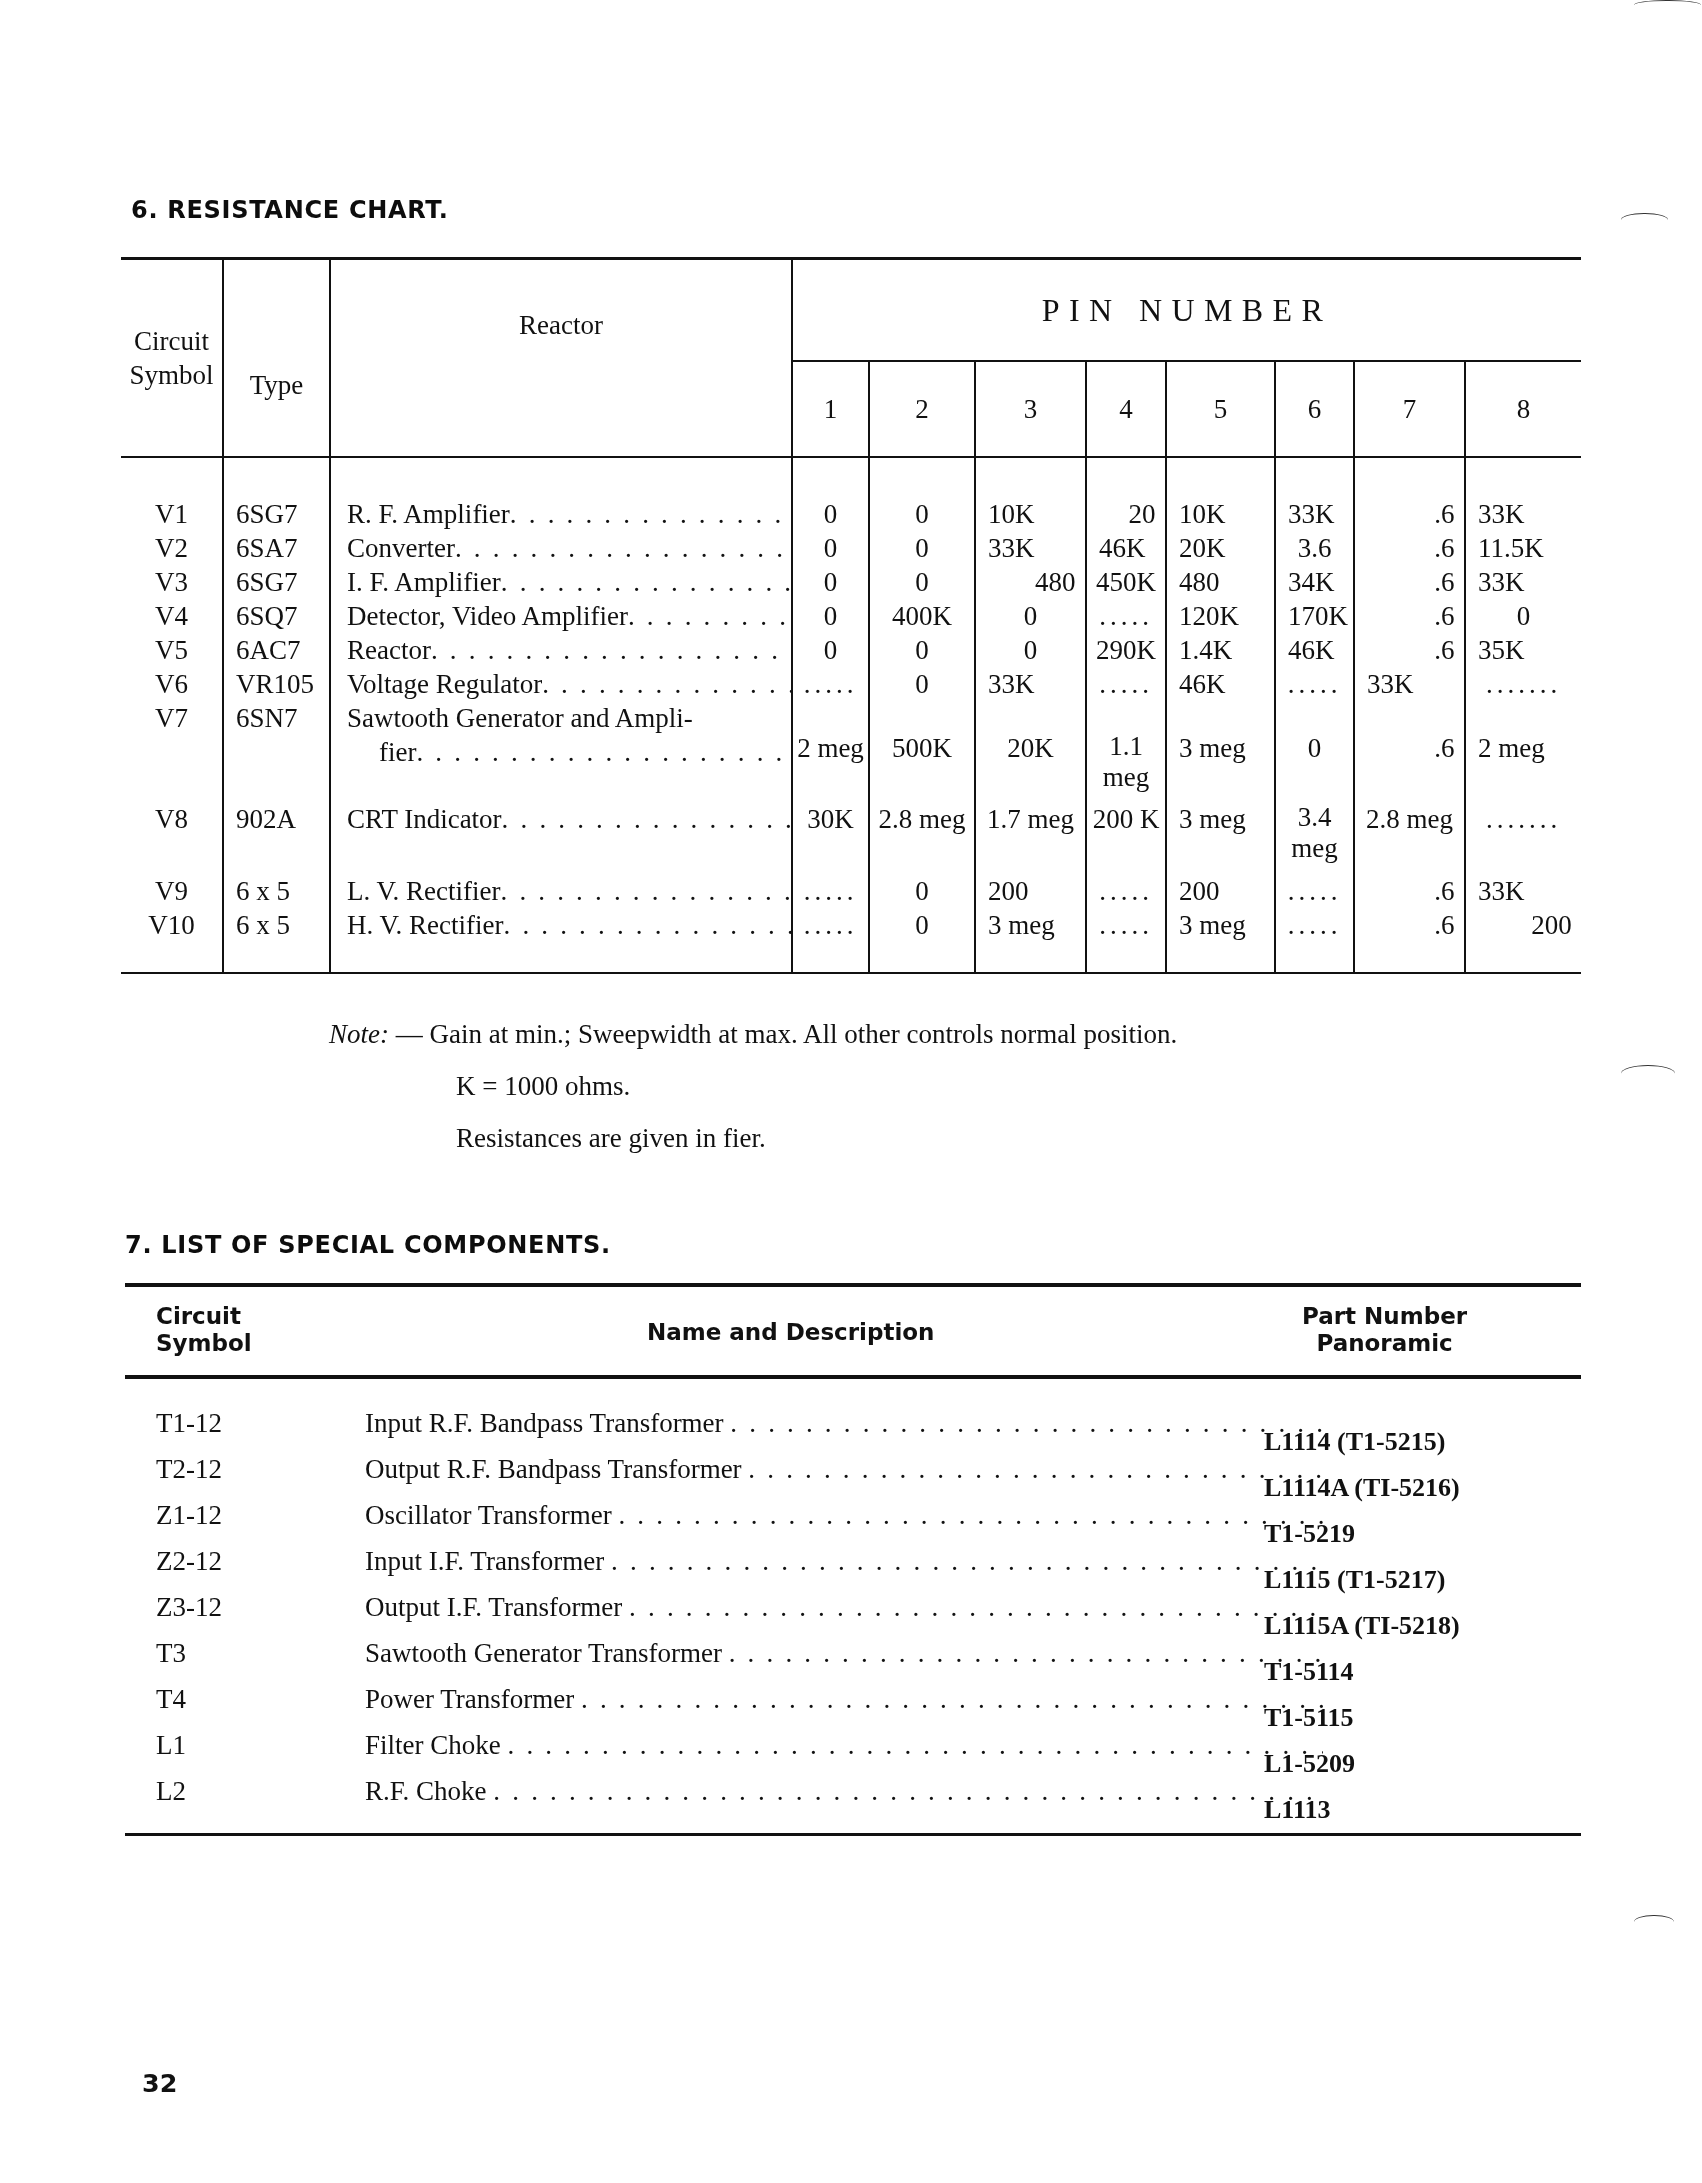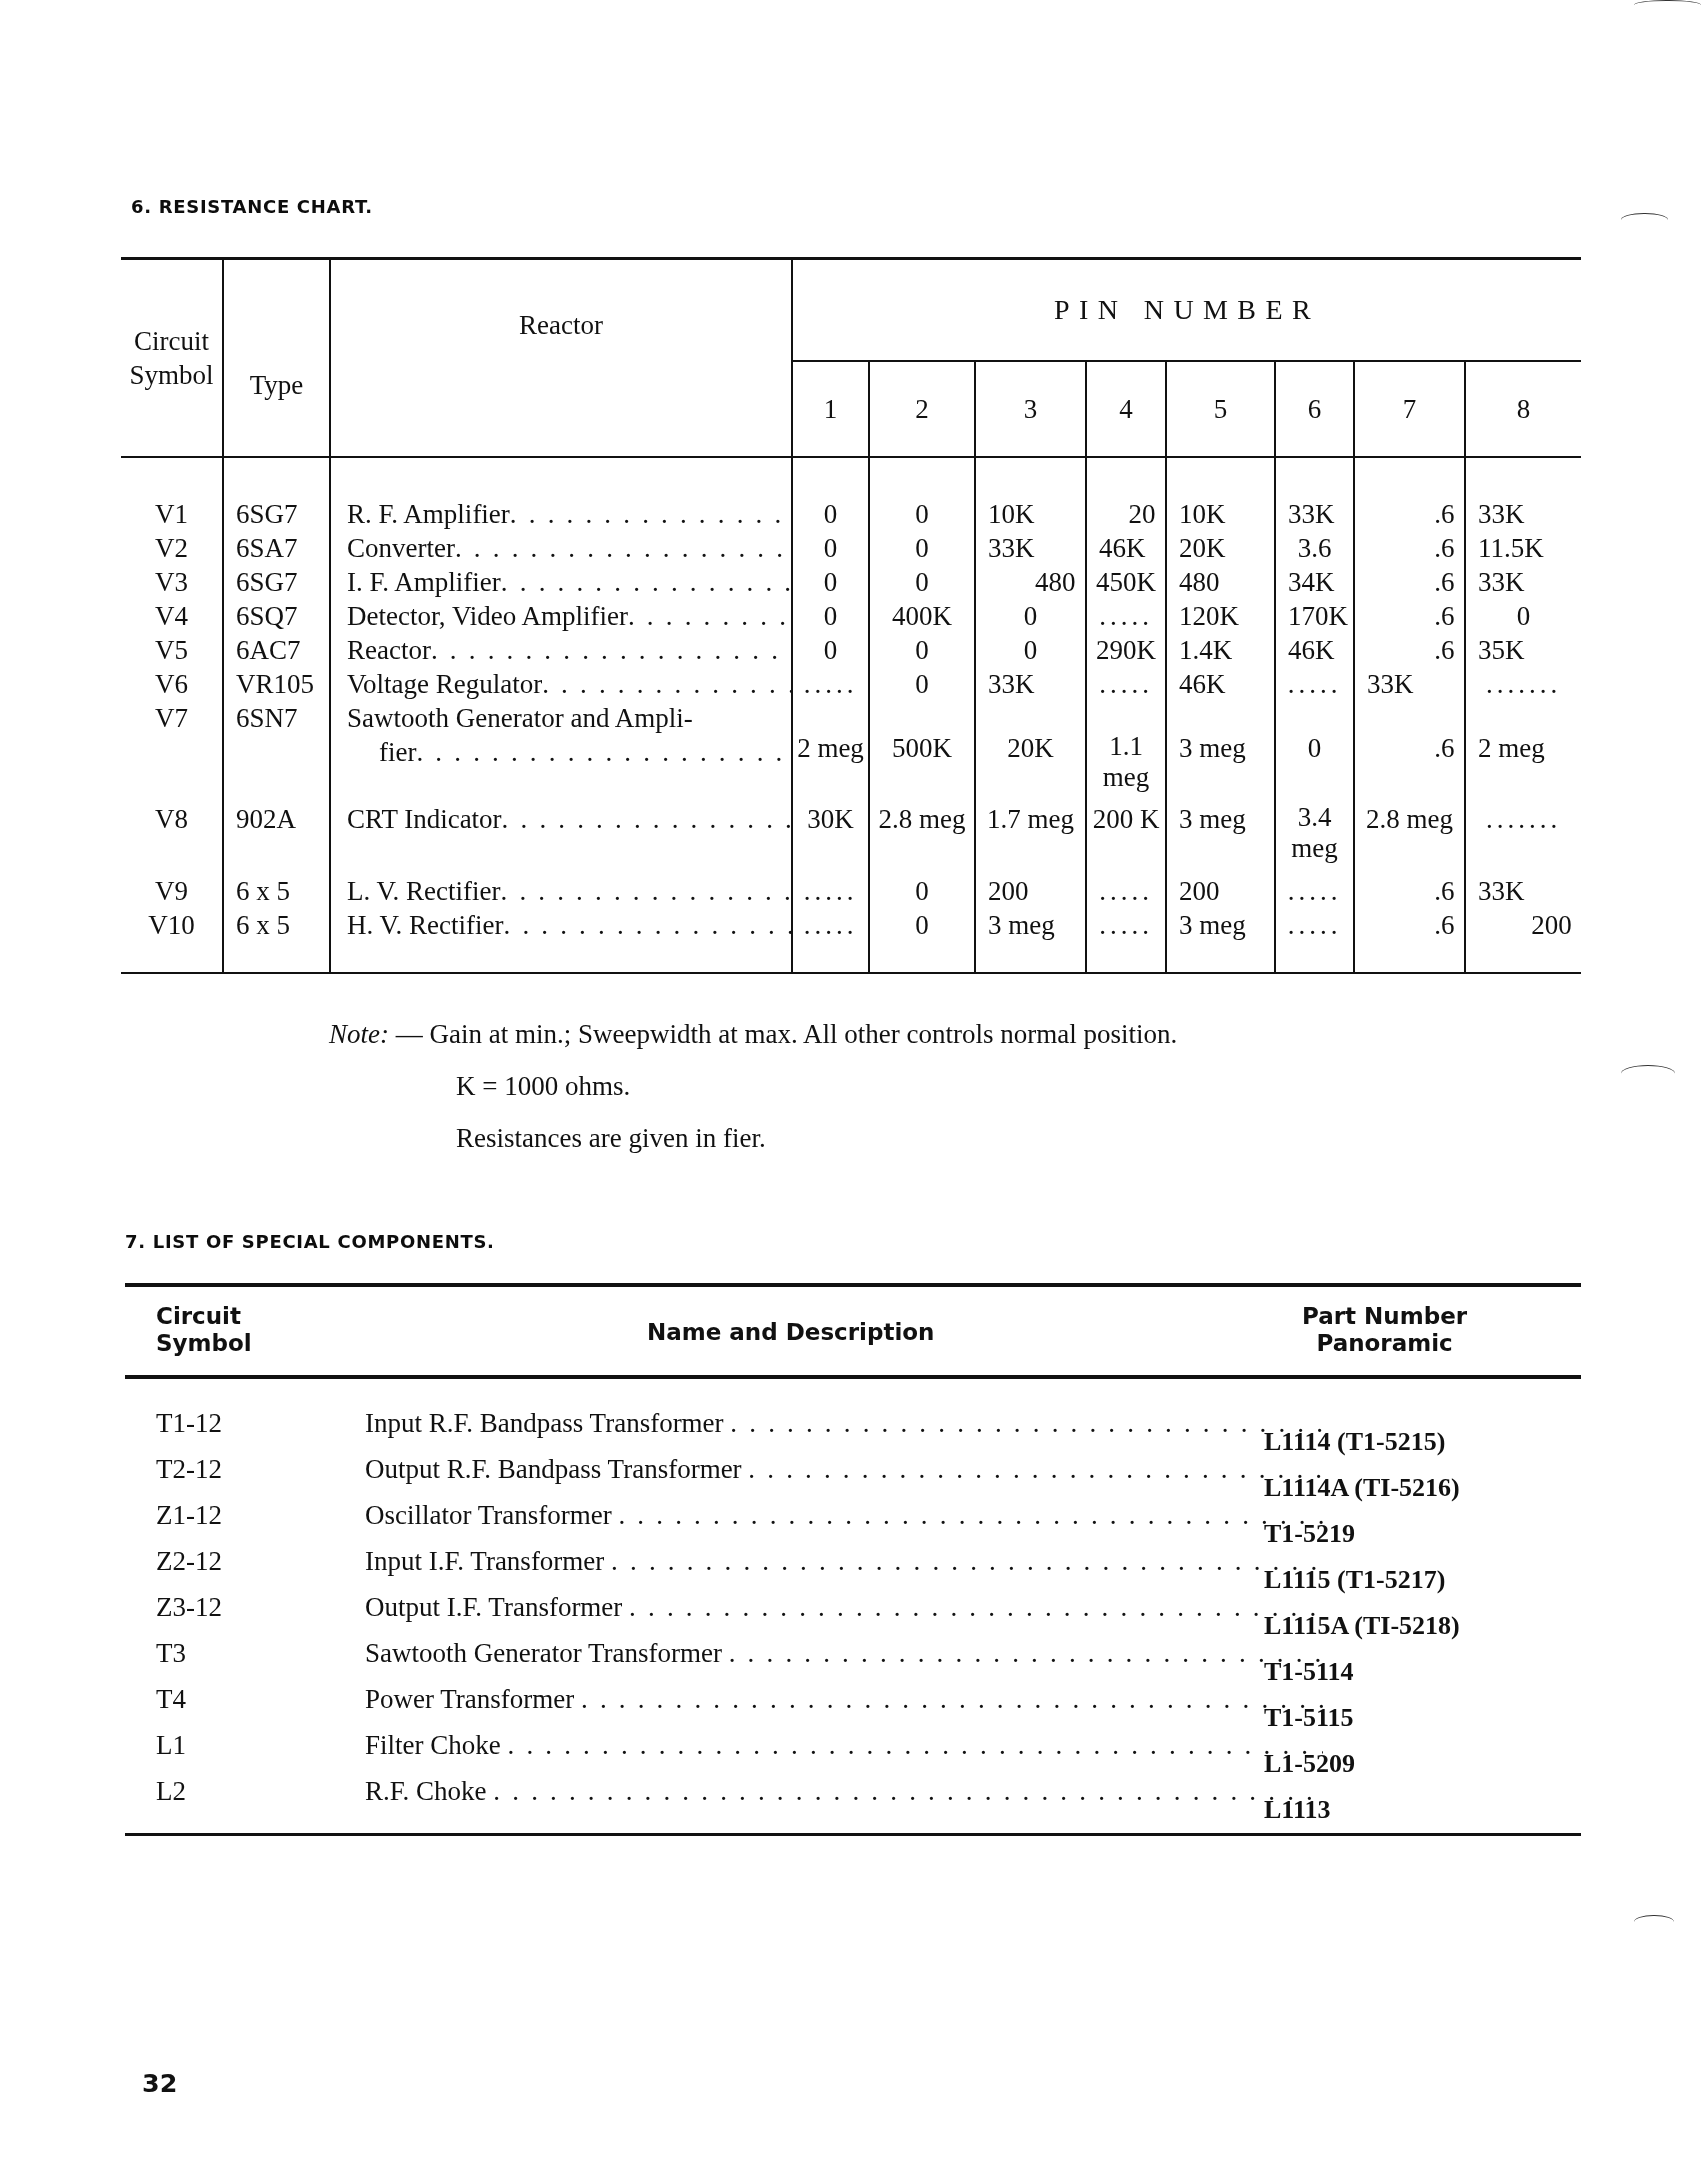--- a/index.html
+++ b/index.html
@@ -4,33 +4,33 @@
   <style>
     html, body { margin: 0; padding: 0; background: #ffffff; }
     body {
       width: 1702px; height: 2183px; position: relative; overflow: hidden;
       color: #111111;
       font-family: "Liberation Serif", "DejaVu Serif", serif;
     }
     .page { position: absolute; left: 0; top: 0; width: 1702px; height: 2183px; }
     .heading {
       position: absolute; font-family: "DejaVu Sans", "Liberation Sans", sans-serif;
-      font-weight: bold; font-size: 18px; letter-spacing: 0.7px; color: #0d0d0d;
+      font-weight: bold; font-size: 24px; letter-spacing: 0.7px; color: #0d0d0d;
     }
     #h6 { left: 131px; top: 196px; }
     #h7 { left: 125px; top: 1231px; }
 
     
     .rc { position: absolute; left: 121px; top: 257px; width: 1460px; }
     .rc table { border-collapse: collapse; width: 100%; table-layout: fixed; font-size: 27px; }
     .rc td, .rc th { padding: 0; font-weight: normal; vertical-align: top; line-height: 34px; }
     .rc thead tr.top th { border-top: 3.3px solid #111; }
     .rc thead th { vertical-align: middle; }
     .rc .vl { border-left: 2px solid #111; }
-    .rc .pin-head { height: 100px; letter-spacing: 9.4px; font-size: 28px; text-align: center; }
+    .rc .pin-head { height: 100px; letter-spacing: 9.4px; font-size: 32px; text-align: center; }
     .rc .pin-num { height: 94px; text-align: center; border-top: 2.7px solid #111; }
     .rc thead tr.bottom th { border-bottom: 2px solid #111; }
     .rc thead th.hdr { border-bottom: 2px solid #111; }
     .rc tbody tr:first-child td { padding-top: 39px; }
     .rc tbody tr.last td { padding-bottom: 29.5px; border-bottom: 2.7px solid #111; }
     .c { text-align: center; }
     .r { text-align: right; padding-right: 9.4px !important; }
     .l { text-align: left; padding-left: 12px !important; }
     .sym { text-align: center; }
     .fn { padding-left: 16px !important; white-space: nowrap; overflow: hidden; }

